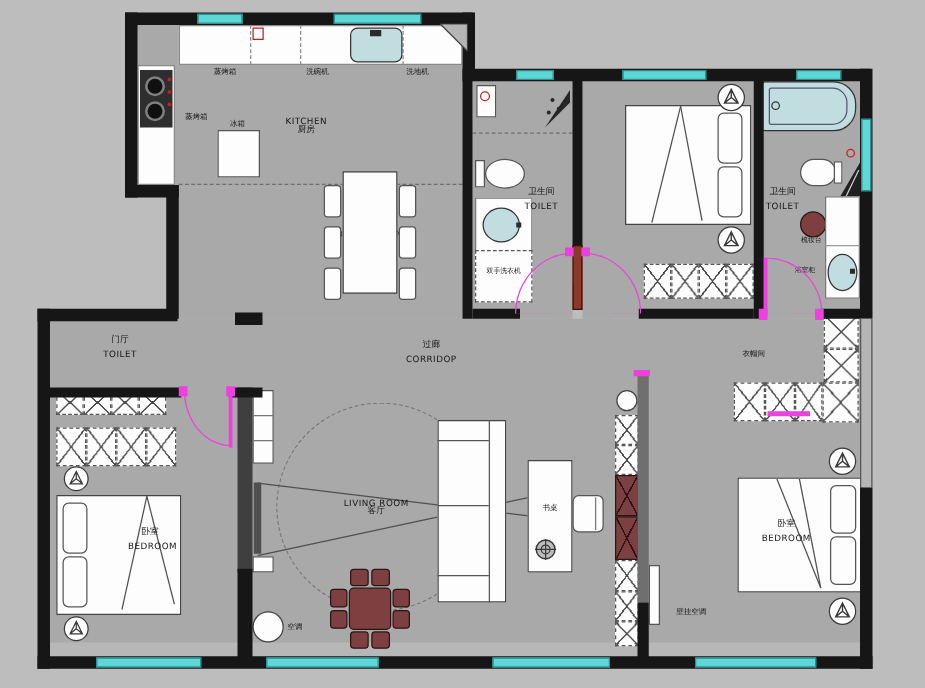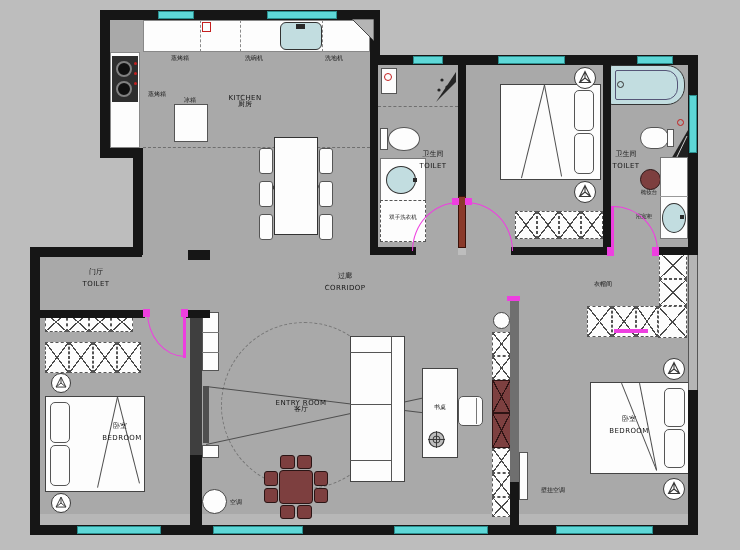--- a/index.html
+++ b/index.html
@@ -277,21 +277,21 @@
   <div class="lbl" style="left:245px;top:104px">厨房</div>
   <div class="lbl en" style="left:245px;top:98px">KITCHEN</div>
   <div class="lbl en under" style="left:296px;top:188px">DINING ROOM</div>
   <div class="lbl" style="left:433px;top:154px">卫生间</div>
   <div class="lbl en" style="left:433px;top:166px">TOILET</div>
   <div class="lbl" style="left:626px;top:154px">卫生间</div>
   <div class="lbl en" style="left:626px;top:166px">TOILET</div>
   <div class="lbl" style="left:345px;top:276px">过廊</div>
   <div class="lbl en" style="left:345px;top:288px">CORRIDOP</div>
   <div class="lbl" style="left:301px;top:409px">客厅</div>
-  <div class="lbl en" style="left:301px;top:403px">ENTRY ROOM</div>
+  <div class="lbl en" style="left:301px;top:403px">LIVING ROOM</div>
   <div class="lbl" style="left:96px;top:272px">门厅</div>
   <div class="lbl en" style="left:96px;top:284px">TOILET</div>
   <div class="lbl" style="left:120px;top:426px">卧室</div>
   <div class="lbl en" style="left:122px;top:438px">BEDROOM</div>
   <div class="lbl" style="left:629px;top:419px">卧室</div>
   <div class="lbl en" style="left:629px;top:431px">BEDROOM</div>
   <div class="lbl tiny" style="left:603px;top:284px">衣帽间</div>
 
   <div class="lbl tiny" style="left:180px;top:58px">蒸烤箱</div>
   <div class="lbl tiny" style="left:254px;top:58px">洗碗机</div>

